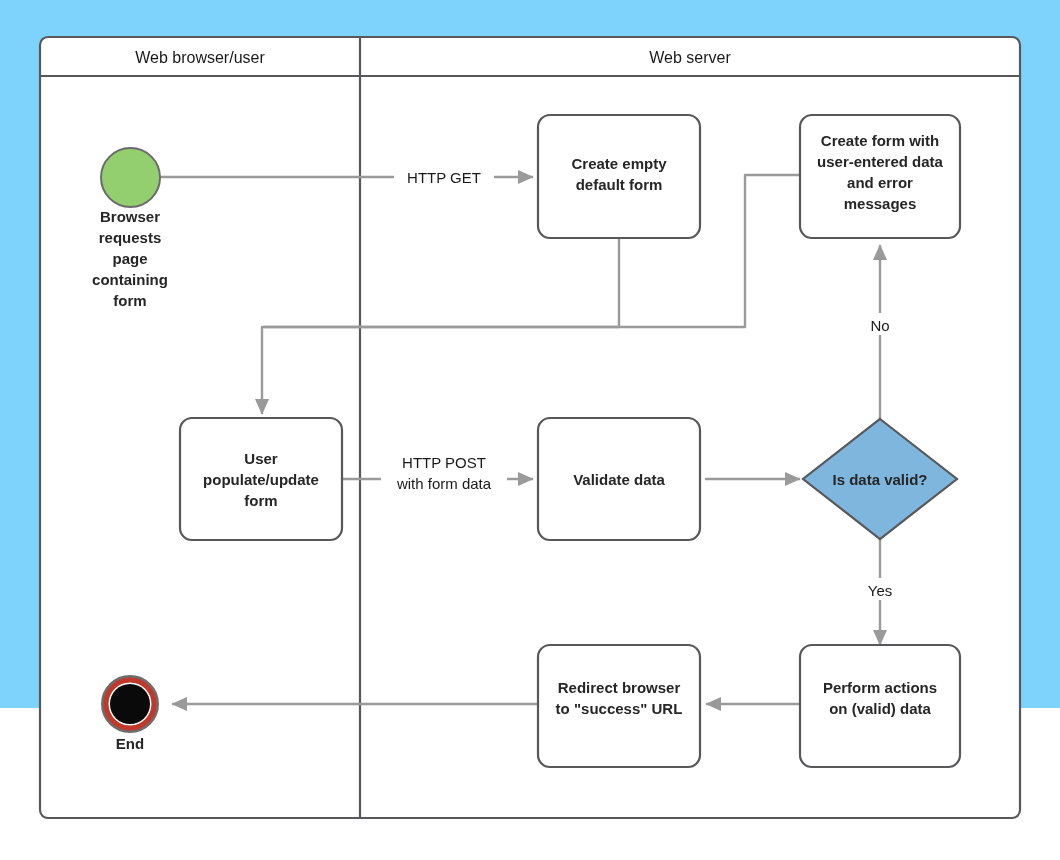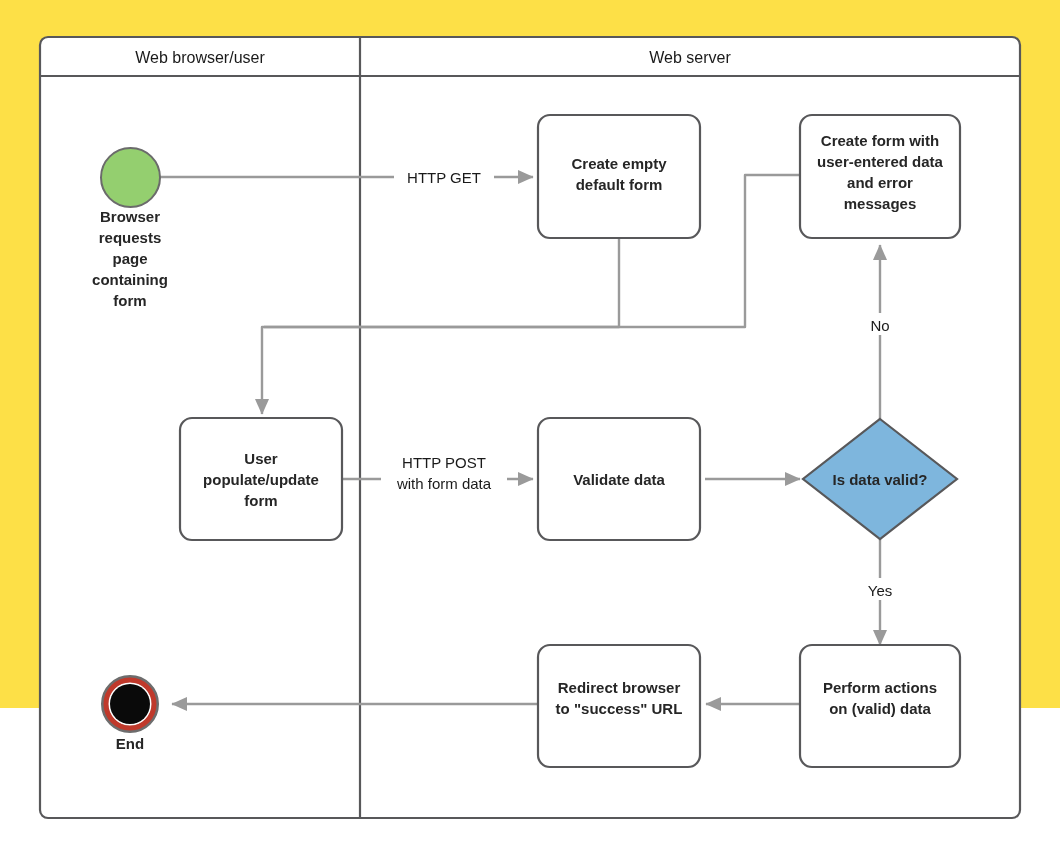--- a/index.html
+++ b/index.html
@@ -11,21 +11,21 @@
   body {
     font-family: "Liberation Sans", sans-serif;
     width: 1060px;
     height: 860px;
     overflow: hidden;
   }
   #diagram-root {
     position: relative;
     width: 1060px;
     height: 708px;
-    background: #fde047;
+    background: #7dd3fc;
   }
   svg#flow-svg {
     position: absolute;
     left: 0;
     top: 0;
     width: 1060px;
     height: 860px;
     display: block;
   }
   .lane-title {

